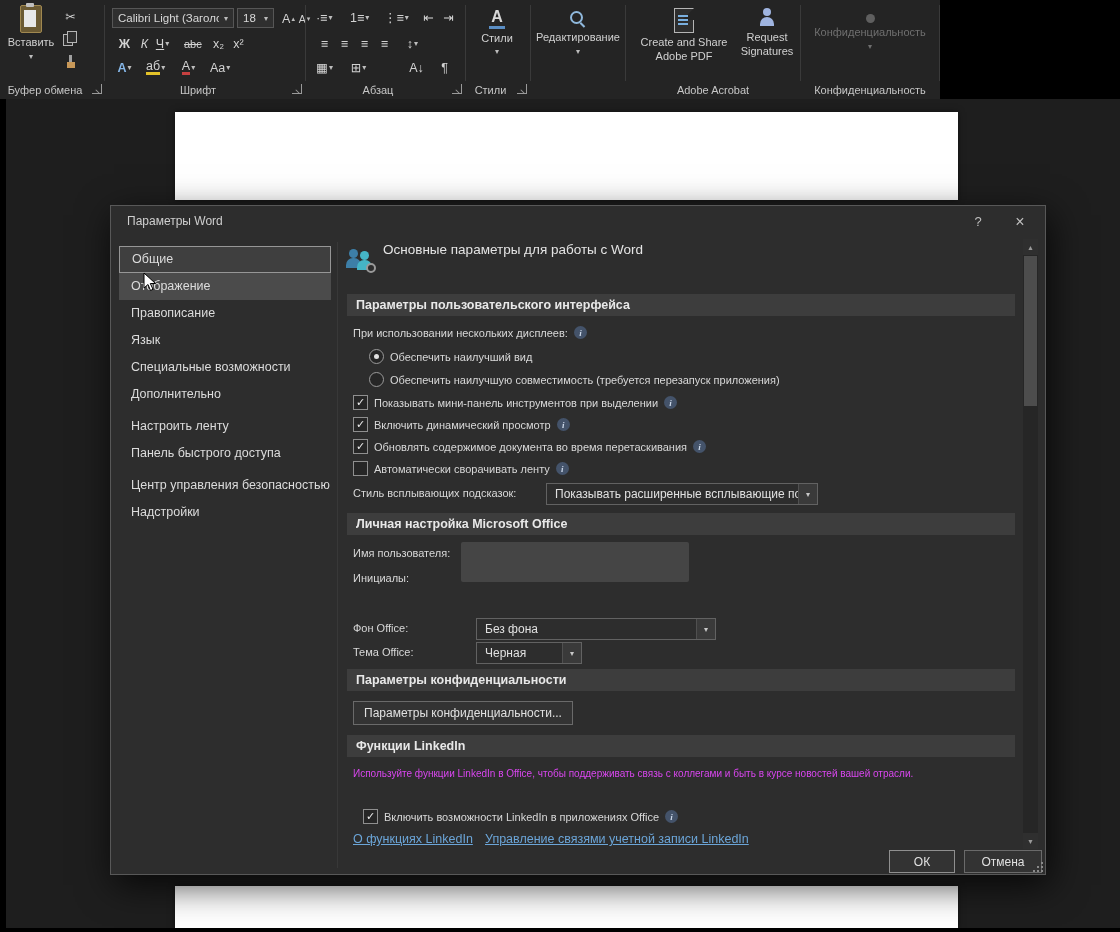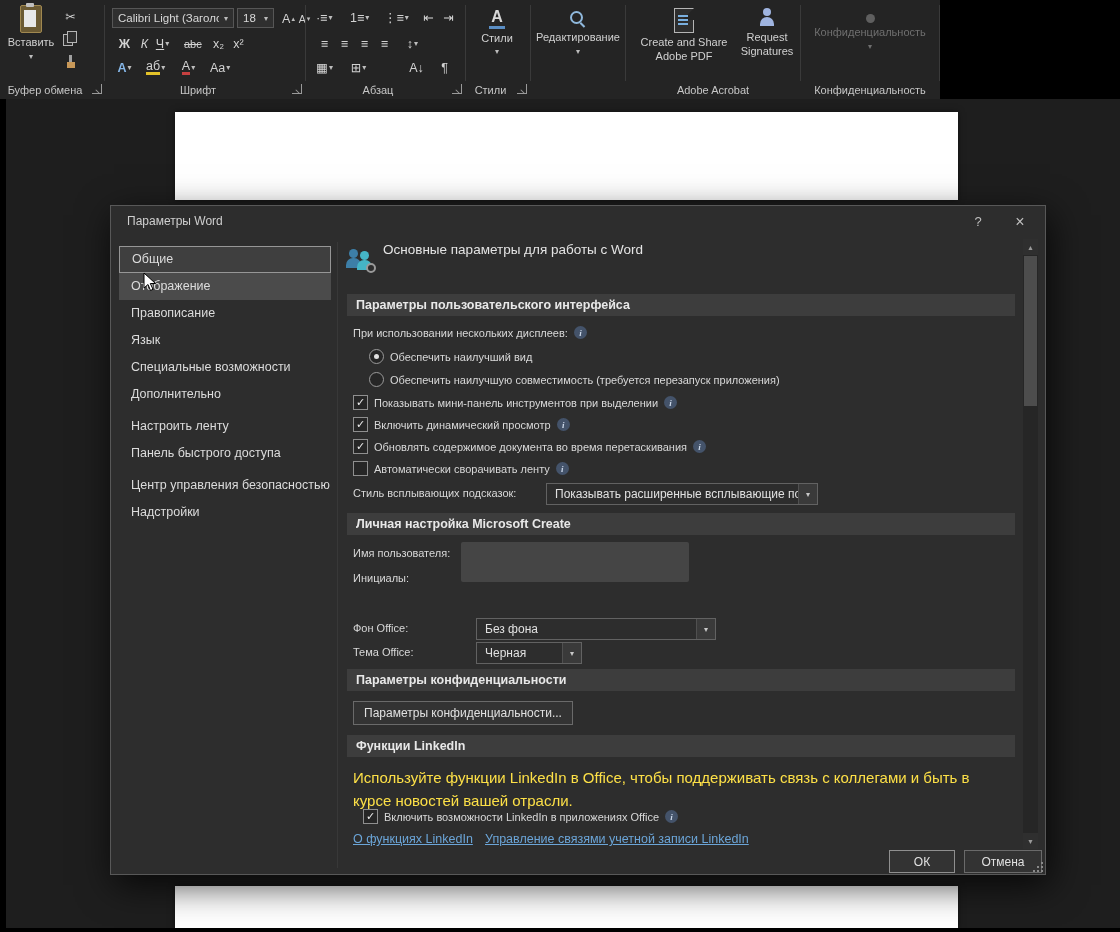--- a/index.html
+++ b/index.html
@@ -77,21 +77,21 @@
   .radio{width:13px;height:13px;border:1px solid #9a9a9a;border-radius:50%;background:#262626;display:inline-flex;align-items:center;justify-content:center;flex:none}
   .radio .dot{width:5px;height:5px;border-radius:50%;background:#e0e0e0}
   .info{width:13px;height:13px;border-radius:50%;background:#44536a;color:#cdd9ea;display:inline-flex;align-items:center;justify-content:center;flex:none}
   .info::before{content:"i";font:italic bold 9px "Liberation Serif",serif}
   .dd{position:absolute;height:22px;background:#2d2d2d;border:1px solid #626262;display:flex;align-items:center;font-size:12px;color:#e0e0e0;box-sizing:border-box}
   .dd .val{padding:0 8px;flex:1;white-space:nowrap;overflow:hidden}
   .dd .arr{width:18px;align-self:stretch;display:flex;align-items:center;justify-content:center;color:#c8c8c8;font-size:8px;border-left:1px solid #505050;background:#3a3a3a}
   .btn{position:absolute;background:#333;border:1px solid #6a6a6a;color:#e0e0e0;font-size:12px;display:flex;align-items:center;justify-content:center;box-sizing:border-box}
   .btn.def{border-color:#8f8f8f}
   .link{font-size:12.5px;color:#6ba5d8;text-decoration:underline;white-space:nowrap}
-  .para{font-size:15px;color:#fde047;line-height:1.55}
+  .para{font-size:10px;color:#d946ef;line-height:1.55}
   .redacted{position:absolute;background:#454545;border-radius:2px}
   .scroll-arrow{position:absolute;left:0;width:15px;height:16px;font-size:7px;color:#9a9a9a;display:flex;align-items:center;justify-content:center;background:#2f2f2f}
   .scroll-thumb{position:absolute;left:1px;width:13px;background:#4d4d4d}
   .grip{width:10px;height:10px}
   .grip::before{content:"";position:absolute;right:0;bottom:0;width:2px;height:2px;background:#8a8a8a;box-shadow:-4px 0 0 #8a8a8a,-8px 0 0 #8a8a8a,0 -4px 0 #8a8a8a,-4px -4px 0 #8a8a8a,0 -8px 0 #8a8a8a}
 
   
   .ic-people{position:relative;width:27px;height:24px;display:inline-block}
   .ic-people b{position:absolute;display:block}
   .pp-h1{left:2px;top:1px;width:9px;height:9px;border-radius:50%;background:#3d7fa8}
@@ -371,21 +371,21 @@
     <span class="info"></span>
   </div>
 
   <div class="abs lbl" style="left:242px;top:281px">Стиль всплывающих подсказок:</div>
   <div class="dd" style="left:435px;top:277px;width:272px">
     <span class="val">Показывать расширенные всплывающие подсказки</span>
     <span class="arr">▾</span>
   </div>
 
   
-  <div class="secbar" style="top:307px">Личная настройка Microsoft Create</div>
+  <div class="secbar" style="top:307px">Личная настройка Microsoft Office</div>
 
   <div class="abs lbl" style="left:242px;top:341px">Имя пользователя:</div>
   <div class="redacted" style="left:350px;top:336px;width:228px;height:40px"></div>
   <div class="abs lbl" style="left:242px;top:366px">Инициалы:</div>
 
 
   <div class="abs lbl" style="left:242px;top:416px">Фон Office:</div>
   <div class="dd" style="left:365px;top:412px;width:240px">
     <span class="val">Без фона</span>
     <span class="arr">▾</span>

